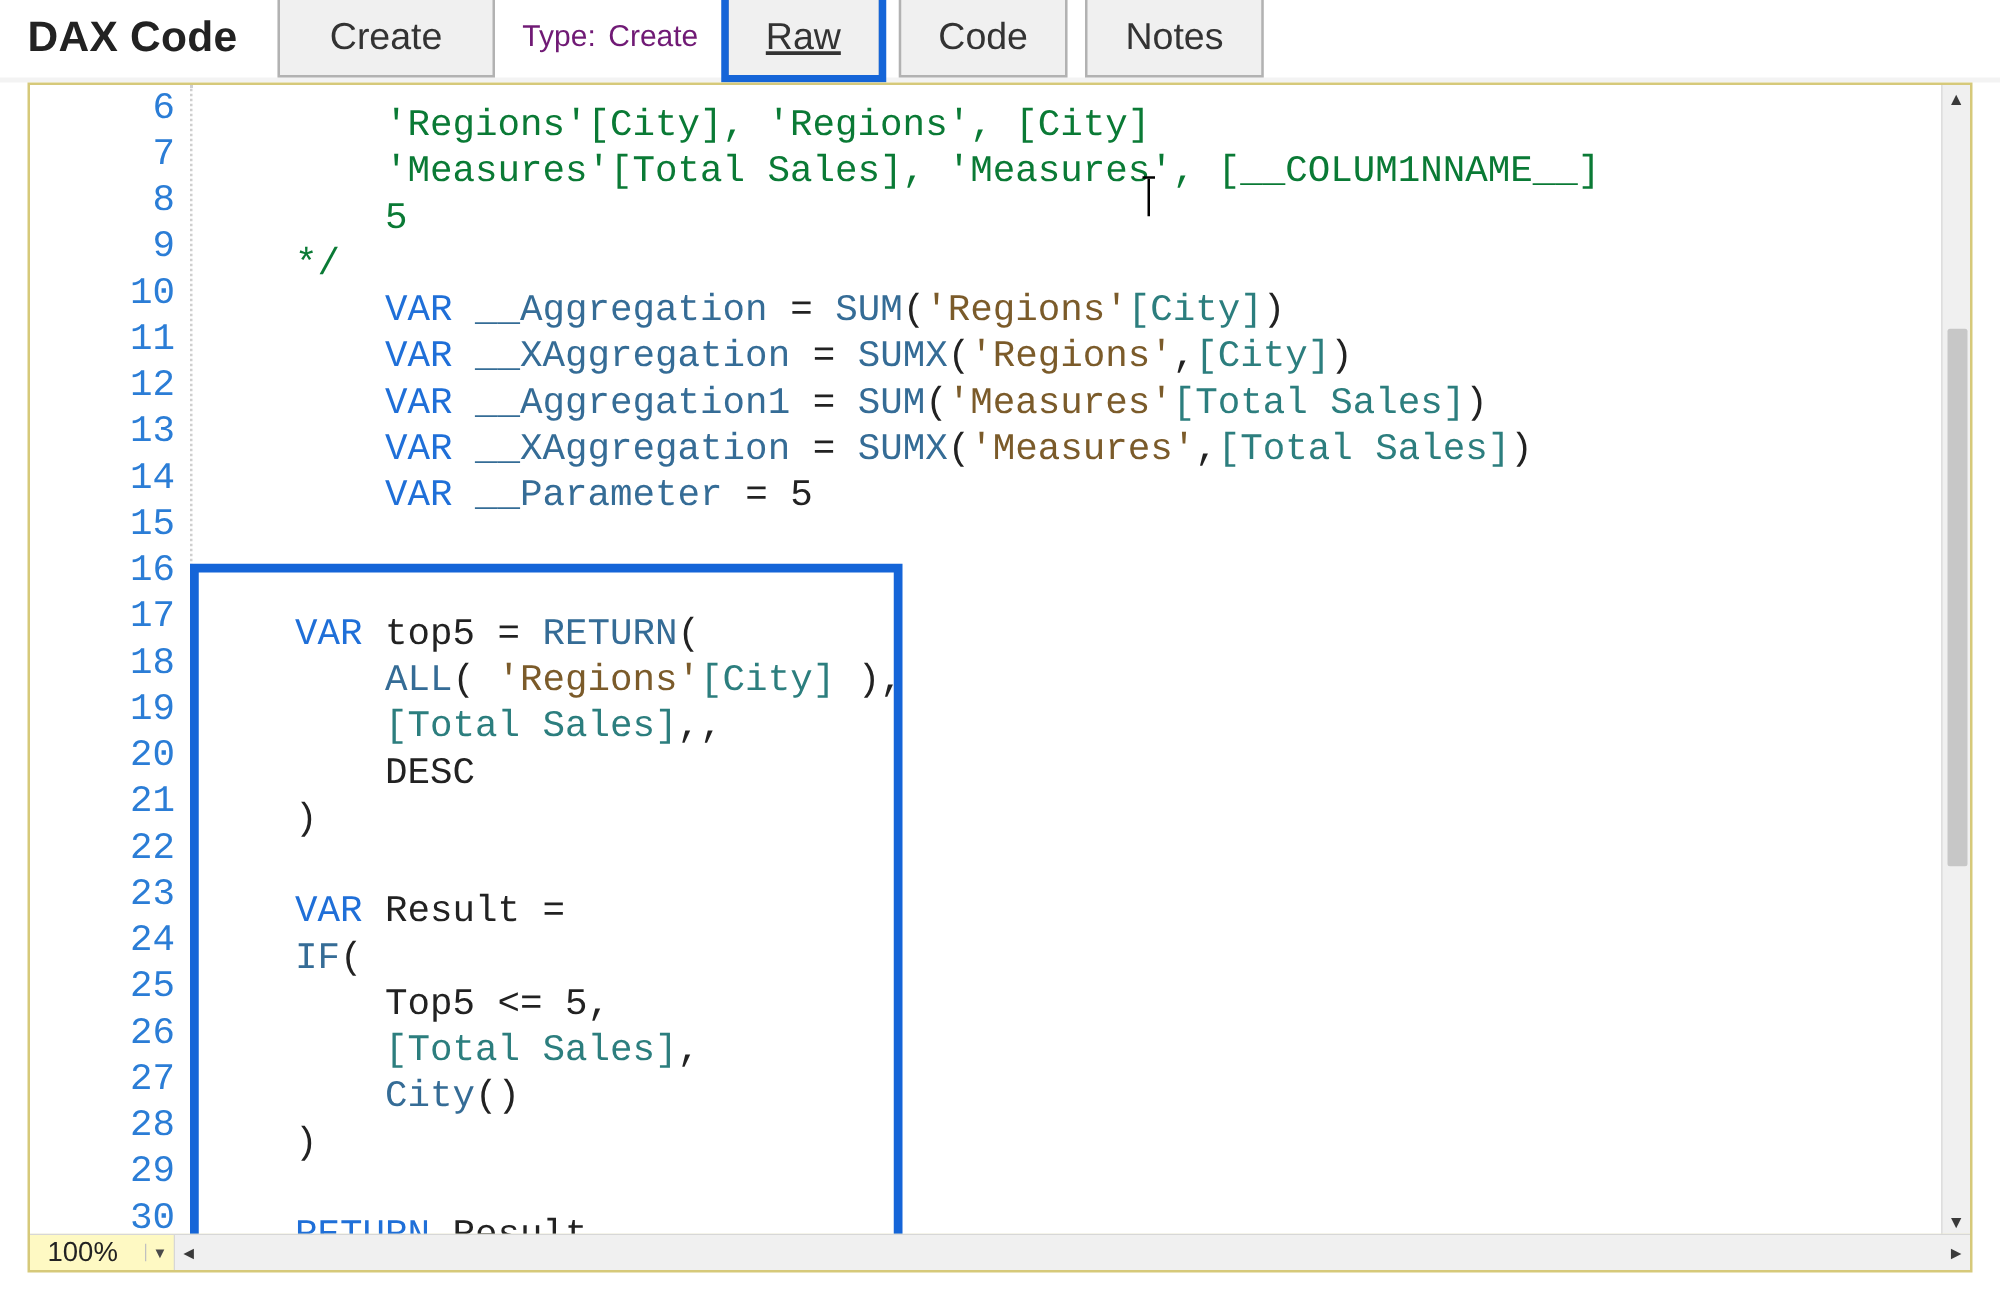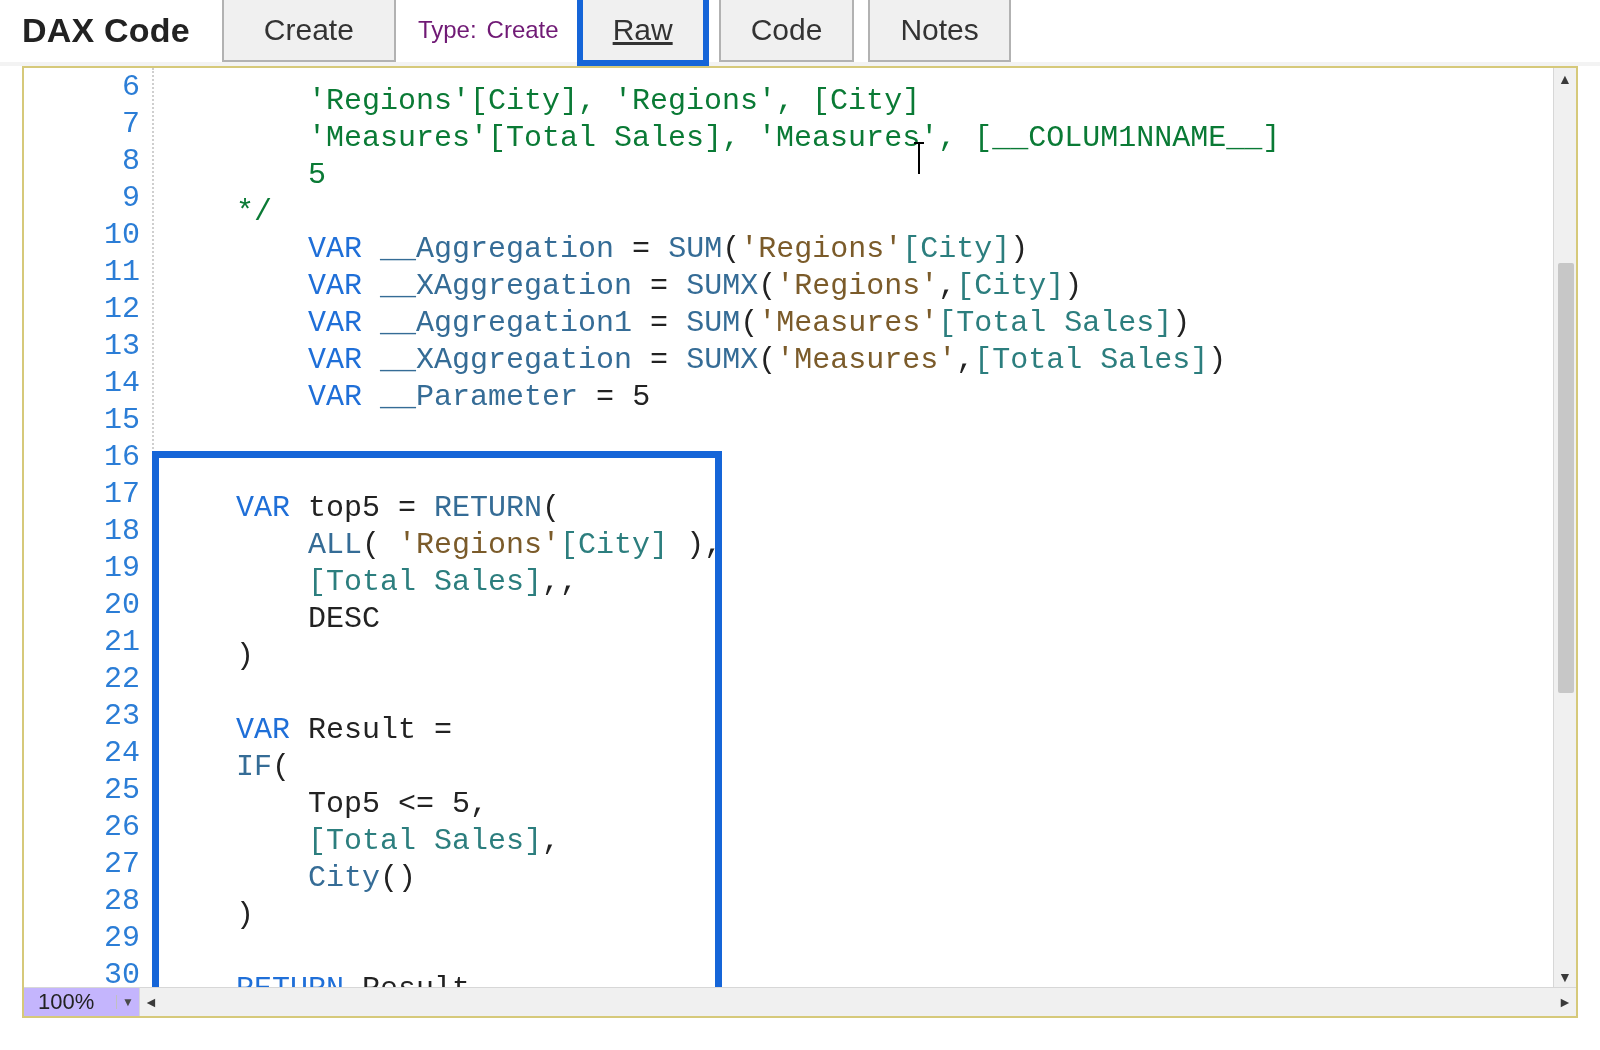--- a/index.html
+++ b/index.html
@@ -145,21 +145,21 @@
     border-radius: 2px;
   }
   
   .bottombar {
     position: absolute;
     left: 0; right: 0; bottom: 0;
     height: 28px;
     display: flex;
     align-items: stretch;
     border-top: 1px solid #d7d7d7;
-    background: #c4b5fd;
+    background: #fef9c3;
     margin-top: 40px;
   }
   .zoom {
     flex: 0 0 116px;
     display: flex;
     align-items: center;
     font-size: 22px;
     padding-left: 14px;
     border-right: 1px solid #d7d7d7;
     box-sizing: border-box;

